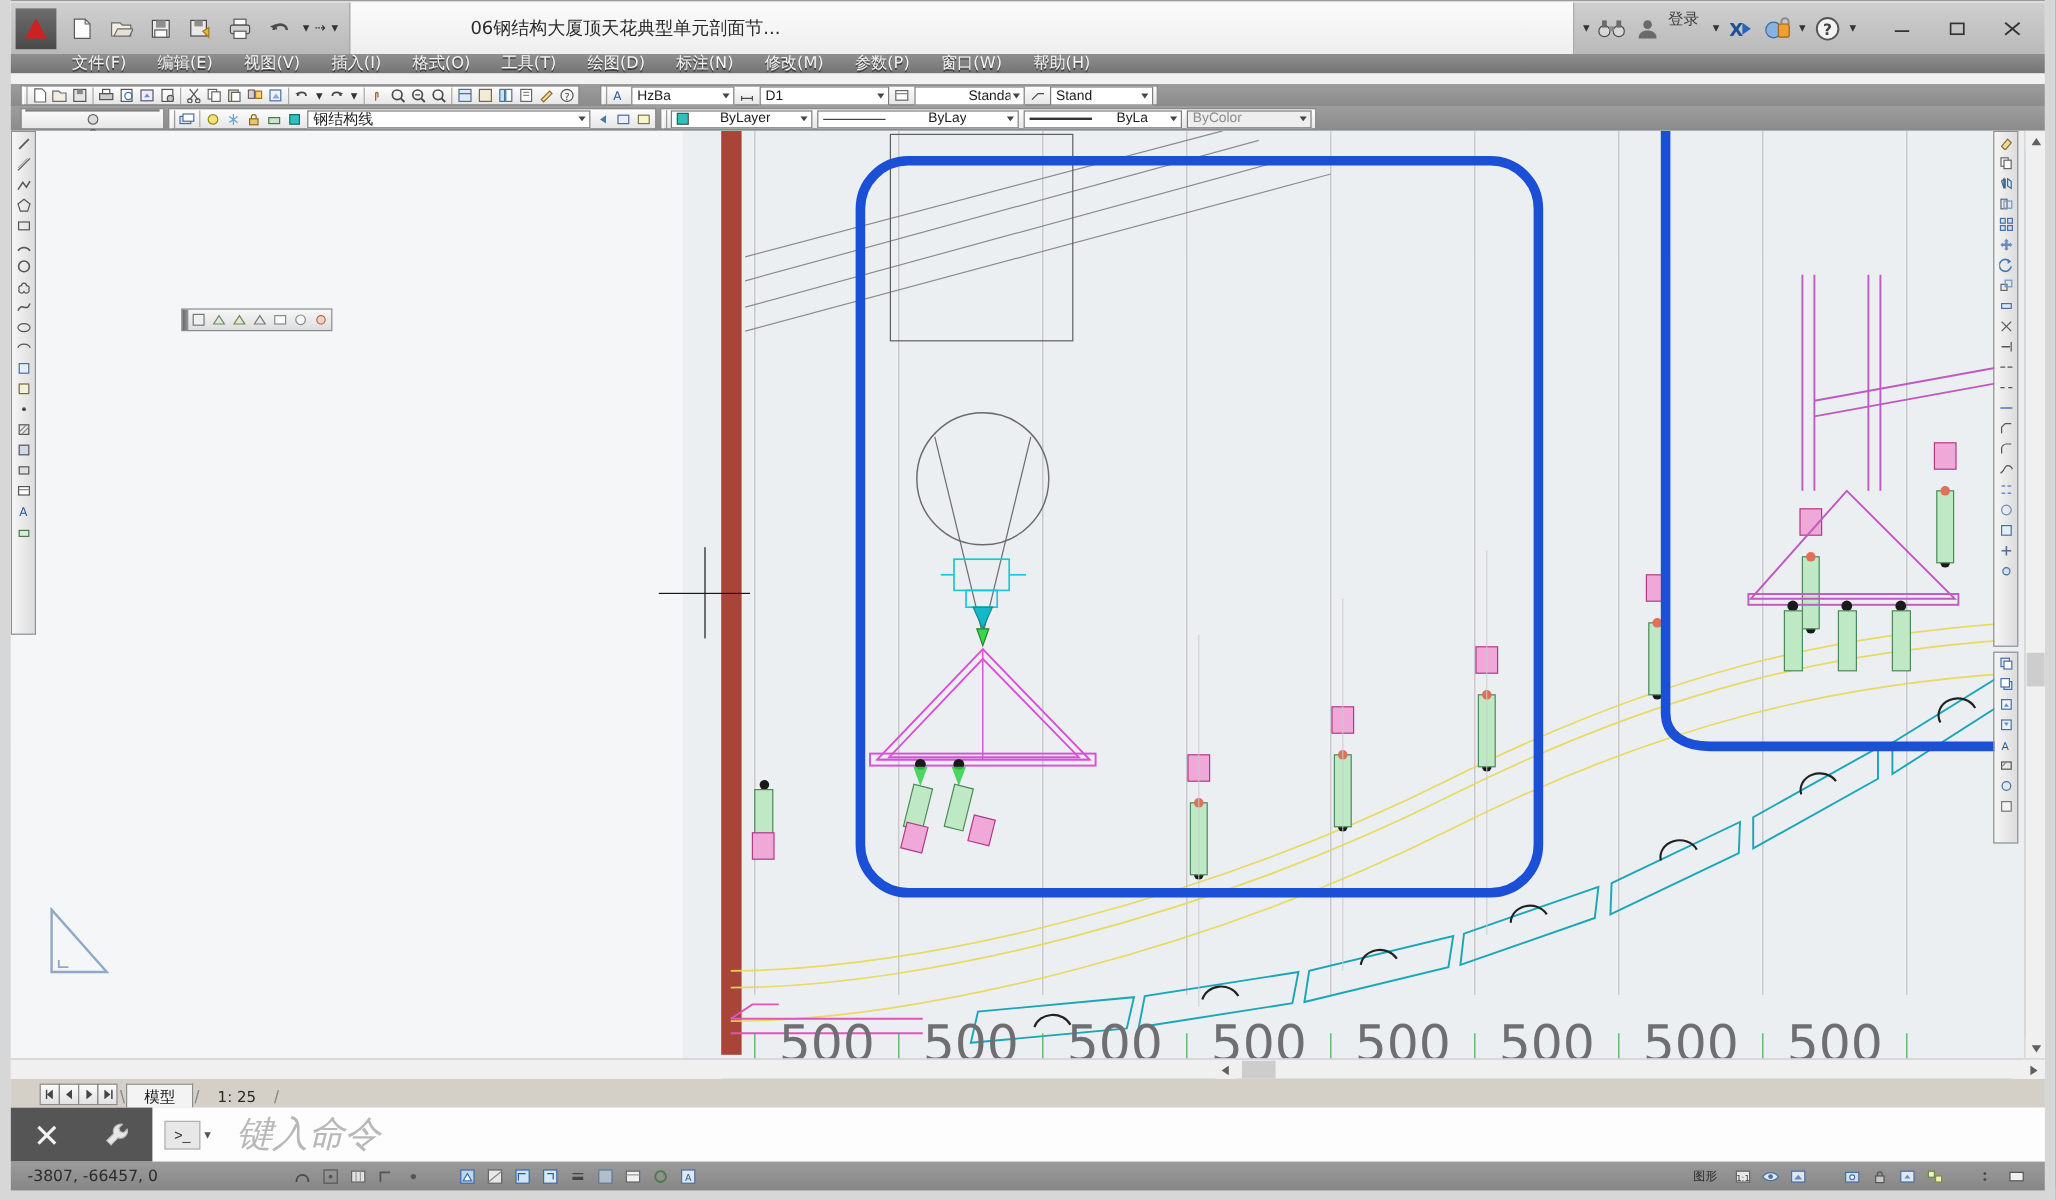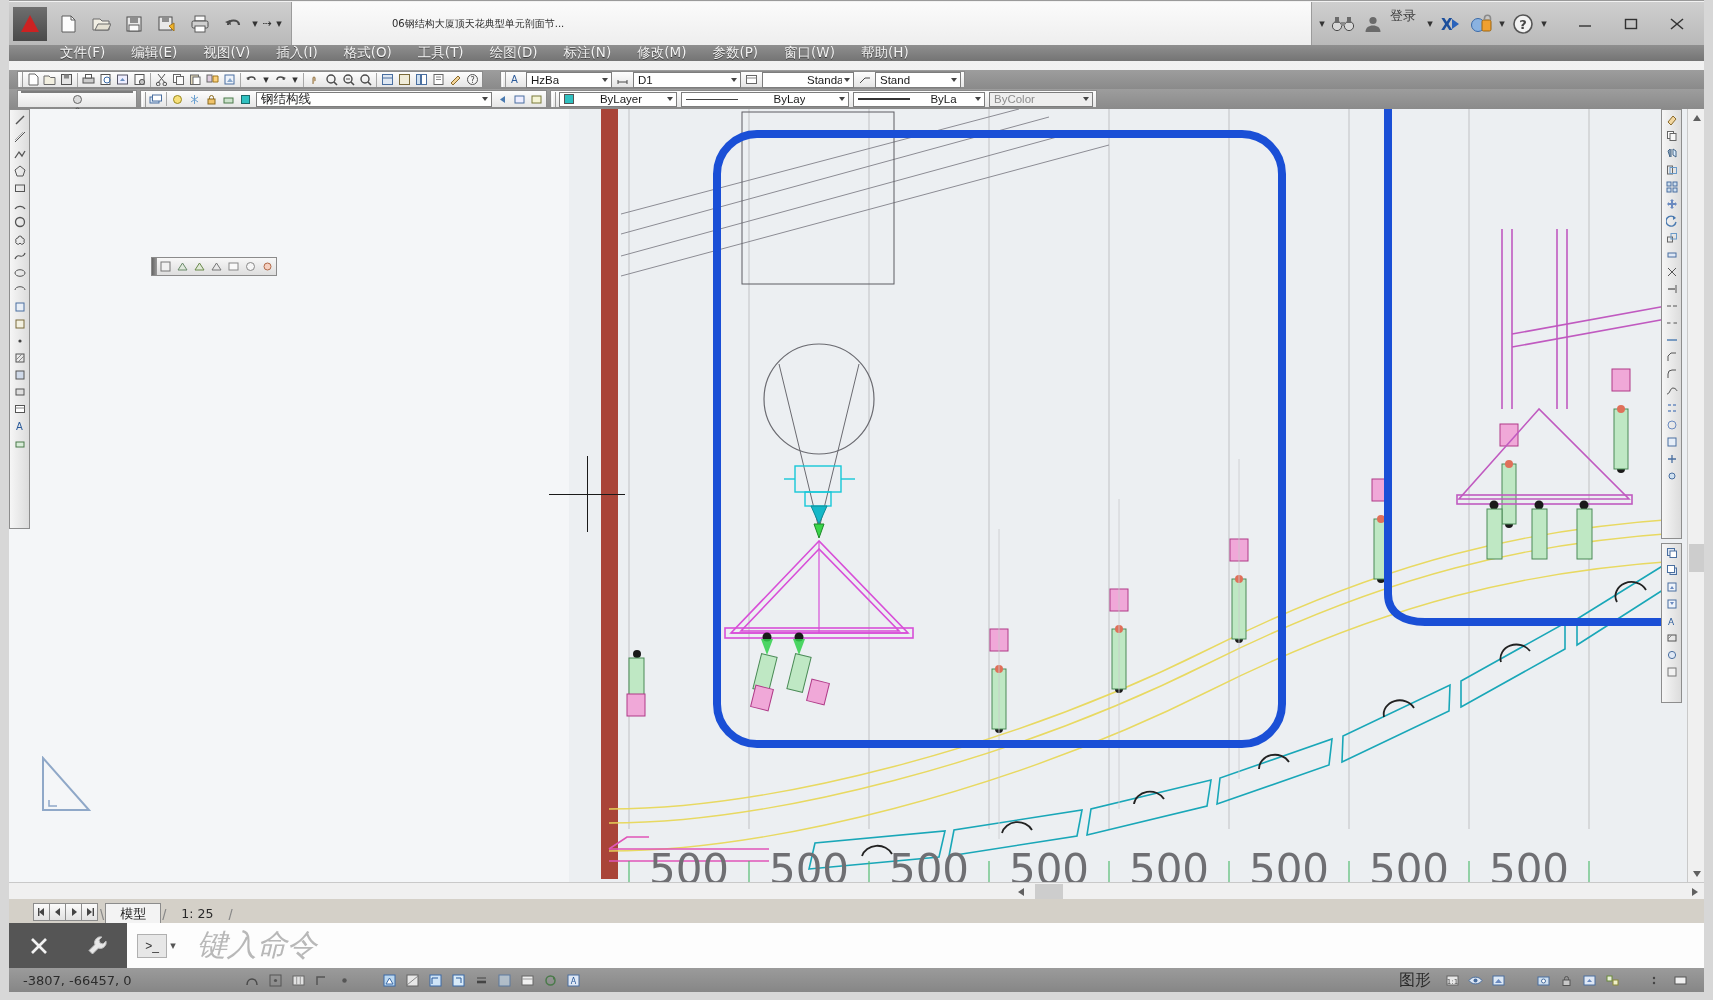--- a/index.html
+++ b/index.html
@@ -48,21 +48,21 @@
   .qbtn{
     width:31px;height:31px;margin:0 1px;border-radius:2px;
     display:flex;align-items:center;justify-content:center;
     cursor:pointer;
   }
   .qbtn svg{display:block;}
   .qdot{width:12px;height:24px;display:flex;align-items:center;justify-content:center;color:#333;font-size:11px;cursor:pointer;}
 
   .doc-title{
     flex:0 0 auto; margin-left:100px;
-    font-size:10px;color:#2a2a2a;white-space:nowrap;
+    font-size:15px;color:#2a2a2a;white-space:nowrap;
     font-family:"DejaVu Sans","Liberation Sans",sans-serif;
   }
 
   .title-right{
     margin-left:auto; display:flex; align-items:center; height:43px;
     background:linear-gradient(#cfcfcf,#b9b9b9);
     padding:0 4px; border-left:1px solid #9b9b9b;
   }
   .infocenter{
     width:322px;height:27px;background:#fff;border:1px solid #8d8d8d;
@@ -220,21 +220,21 @@
     background:linear-gradient(#9b9b9b,#868686);display:flex;align-items:center;
   }
   .coords{
     font-size:13px;color:#2c2c2c;padding-left:14px;white-space:nowrap;min-width:210px;
     font-family:"DejaVu Sans","Liberation Sans",sans-serif;
   }
   .sb-icons{display:flex;align-items:center;}
   .sbi{width:21px;height:20px;display:flex;align-items:center;justify-content:center;cursor:pointer;margin:0 1px;}
   .sbgap{width:22px;}
   .sb-right{margin-left:auto;display:flex;align-items:center;padding-right:12px;}
-  .sb-label{font-size:16px;color:#2c2c2c;margin-right:10px;
+  .sb-label{font-size:10px;color:#2c2c2c;margin-right:10px;
             font-family:"DejaVu Sans","Liberation Sans",sans-serif;}
 </style>
 </head>
 <body>
 
 <div id="app">
   <div class="win-frame"></div>
   <div class="frame-edge-l"></div>
   <div class="frame-edge-r"></div>
   <div class="frame-edge-b"></div>

